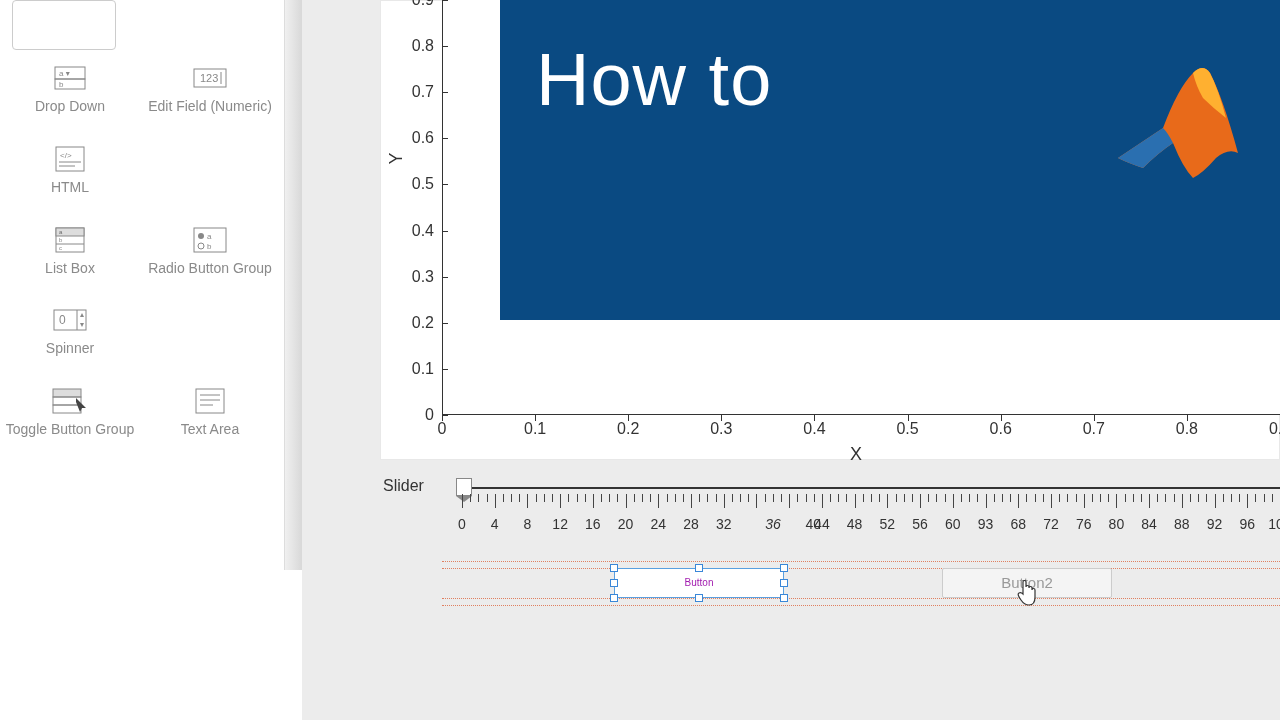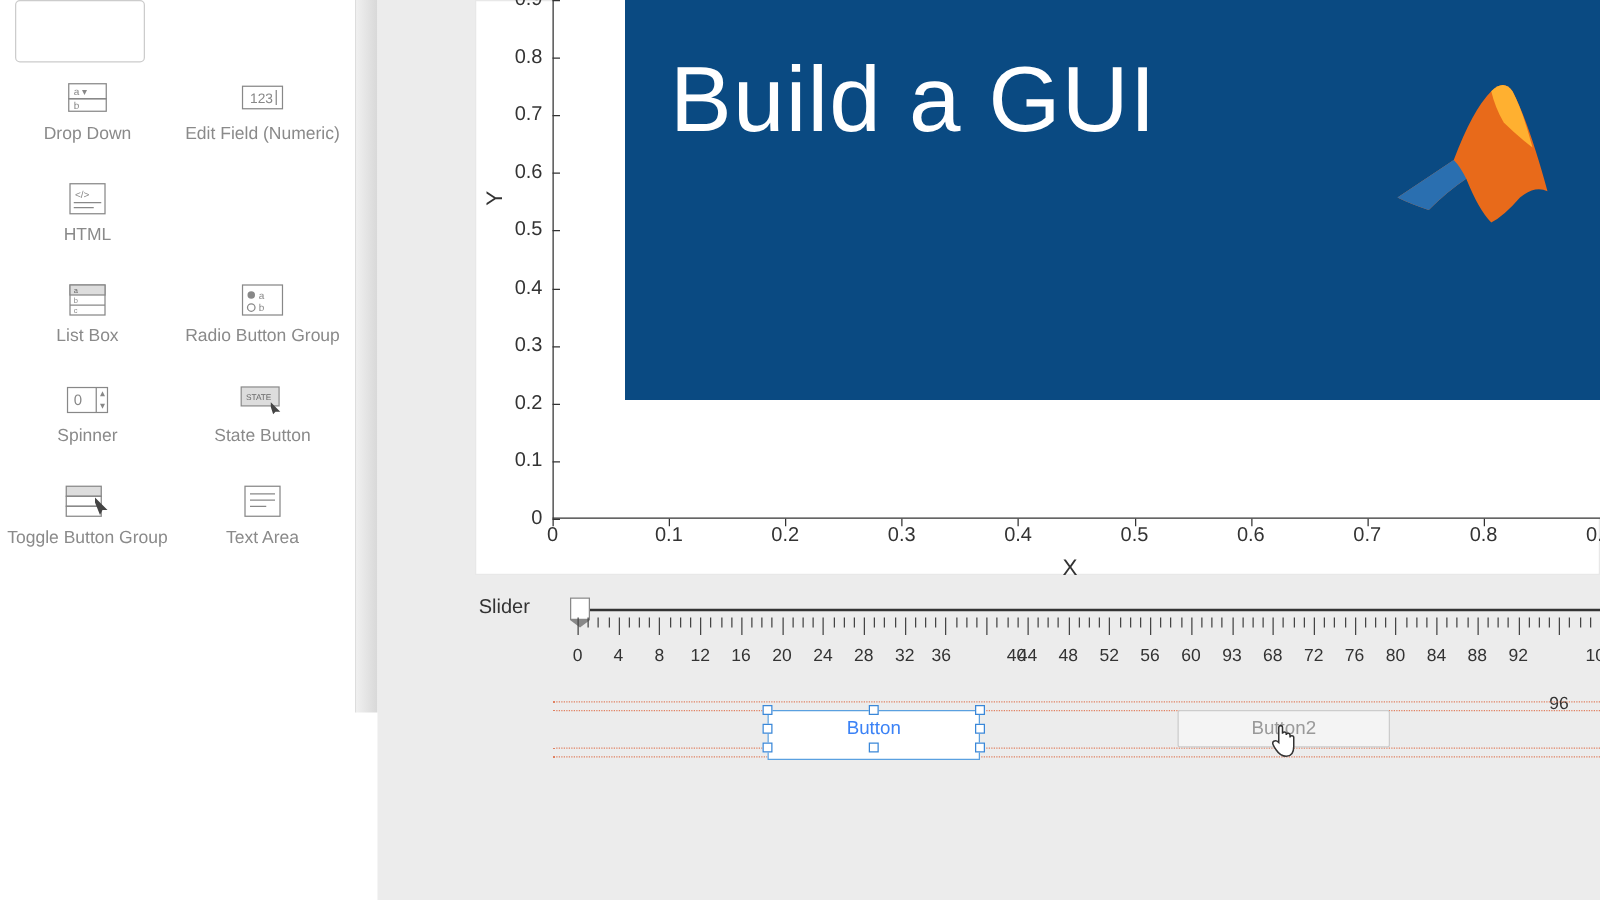--- a/index.html
+++ b/index.html
@@ -167,27 +167,27 @@
   .guide-line {
     position: absolute;
     left: 442px;
     width: 838px;
     height: 1px;
     border-top: 1px dotted #e08060;
   }
   .button-selected {
     position: absolute;
     left: 614px; top: 568px;
-    width: 170px; height: 40px;
+    width: 170px; height: 30px;
     background: #fff;
     border: 1px solid #5aa0e0;
     text-align: center;
     line-height: 28px;
-    font-size: 15px;
-    color: #3b82f6;
+    font-size: 10px;
+    color: #a21caf;
   }
   .selection-handle {
     position: absolute;
     width: 8px; height: 8px;
     background: #fff;
     border: 1px solid #3a87d8;
   }
   .button2 {
     position: absolute;
     left: 942px; top: 568px;
@@ -306,30 +306,20 @@
         <div class="palette-icon">
           <svg width="34" height="22" viewBox="0 0 34 22">
               <rect x="1" y="1" width="32" height="20" fill="none" stroke="#888"></rect>
               <text x="6" y="15" font-size="12" fill="#888">0</text>
               <line x1="24" y1="1" x2="24" y2="21" stroke="#888"></line>
               <path d="M27 8 L31 8 L29 4 Z" fill="#888"></path>
               <path d="M27 14 L31 14 L29 18 Z" fill="#888"></path>
             </svg>
         </div>
         <div class="palette-label">Spinner</div>
-      </div>
-      <div class="palette-item">
-        <div class="palette-icon">
-          <svg width="38" height="24" viewBox="0 0 38 24">
-              <rect x="1" y="1" width="32" height="16" fill="#ddd" stroke="#888"></rect>
-              <text x="5" y="12" font-size="7" fill="#666">STATE</text>
-              <path d="M26 14 L34 22 L30 22 L28 24 L26 18 Z" fill="#444"></path>
-            </svg>
-        </div>
-        <div class="palette-label">State Button</div>
       </div>
     </div>
 
     <div class="palette-row">
       <div class="palette-item">
         <div class="palette-icon">
           <svg width="36" height="26" viewBox="0 0 36 26">
               <rect x="1" y="1" width="28" height="8" fill="#ddd" stroke="#888"></rect>
               <rect x="1" y="9" width="28" height="8" fill="none" stroke="#888"></rect>
               <rect x="1" y="17" width="28" height="8" fill="none" stroke="#888"></rect>
@@ -468,36 +458,36 @@
     <div class="ruler-tick" style="left: 809.82px; height: 8px;"></div>
     <div class="ruler-label" style="left: 0px;">0</div>
     <div class="ruler-label" style="left: 32.72px;">4</div>
     <div class="ruler-label" style="left: 65.44px;">8</div>
     <div class="ruler-label" style="left: 98.16px;">12</div>
     <div class="ruler-label" style="left: 130.88px;">16</div>
     <div class="ruler-label" style="left: 163.6px;">20</div>
     <div class="ruler-label" style="left: 196.32px;">24</div>
     <div class="ruler-label" style="left: 229.04px;">28</div>
     <div class="ruler-label" style="left: 261.76px;">32</div>
-    <div class="ruler-label" style="left: 291px;">36</div>
+    <div class="ruler-label" style="left: 311px; font-style: italic;">36</div>
     <div class="ruler-label" style="left: 327.2px; margin-left: 24px;">40</div>
     <div class="ruler-label" style="left: 359.92px;">44</div>
     <div class="ruler-label" style="left: 392.64px;">48</div>
     <div class="ruler-label" style="left: 425.36px;">52</div>
     <div class="ruler-label" style="left: 458.08px;">56</div>
     <div class="ruler-label" style="left: 490.8px;">60</div>
     <div class="ruler-label" style="left: 523.52px;">93</div>
     <div class="ruler-label" style="left: 556.24px;">68</div>
     <div class="ruler-label" style="left: 588.96px;">72</div>
     <div class="ruler-label" style="left: 621.68px;">76</div>
     <div class="ruler-label" style="left: 654.4px;">80</div>
     <div class="ruler-label" style="left: 687.12px;">84</div>
     <div class="ruler-label" style="left: 719.84px;">88</div>
     <div class="ruler-label" style="left: 752.56px;">92</div>
-    <div class="ruler-label" style="left: 785.28px; margin-top: 38px;">96</div>
+    <div class="ruler-label" style="left: 785.28px;">96</div>
     <div class="ruler-label" style="left: 818px;">100</div>
   </div>
 
 <div class="guide-line" style="top:561px"></div>
 <div class="guide-line" style="top:568px"></div>
 <div class="guide-line" style="top:598px"></div>
 <div class="guide-line" style="top:605px"></div>
 
 <div class="button-selected">
   <span>Button</span>
@@ -507,21 +497,21 @@
 </div>
 <div class="cursor-icon">
   <svg width="22" height="26" viewBox="0 0 22 26">
       <path d="M7 2 V14 C7 14 5 12 3 13 C1 14 3 17 5 20 C7 23 9 25 13 25 C18 25 19 21 19 17 V10 C19 8 16 8 16 10 V8 C16 6 13 6 13 8 V7 C13 5 10 5 10 7 V2 C10 0 7 0 7 2 Z" fill="#fff" stroke="#333" stroke-width="1.2"></path>
     </svg>
 </div>
 
 <div id="handles"></div>
 
 <div class="overlay-title">
-  <div class="line">Build a GUI</div>
+  <div class="line">How to</div>
   <div class="logo">
     <svg viewBox="0 0 150 130">
       <path d="M10 100 Q40 80 55 70 Q70 30 85 15 Q95 5 102 15 Q115 40 130 95 Q120 90 108 100 Q95 115 85 120 Q75 110 65 85 Q50 95 35 110 Q20 105 10 100 Z" fill="#e86a1a"></path>
       <path d="M10 100 Q40 80 55 70 Q60 75 65 85 Q50 95 35 110 Q20 105 10 100 Z" fill="#2a6fb0"></path>
       <path d="M85 15 Q95 5 102 15 Q110 30 118 60 Q105 50 95 40 Q88 28 85 15 Z" fill="#ffb030"></path>
     </svg>
   </div>
 </div>
 
 <div class="y-tick-label" style="top: 415px;">0</div>

